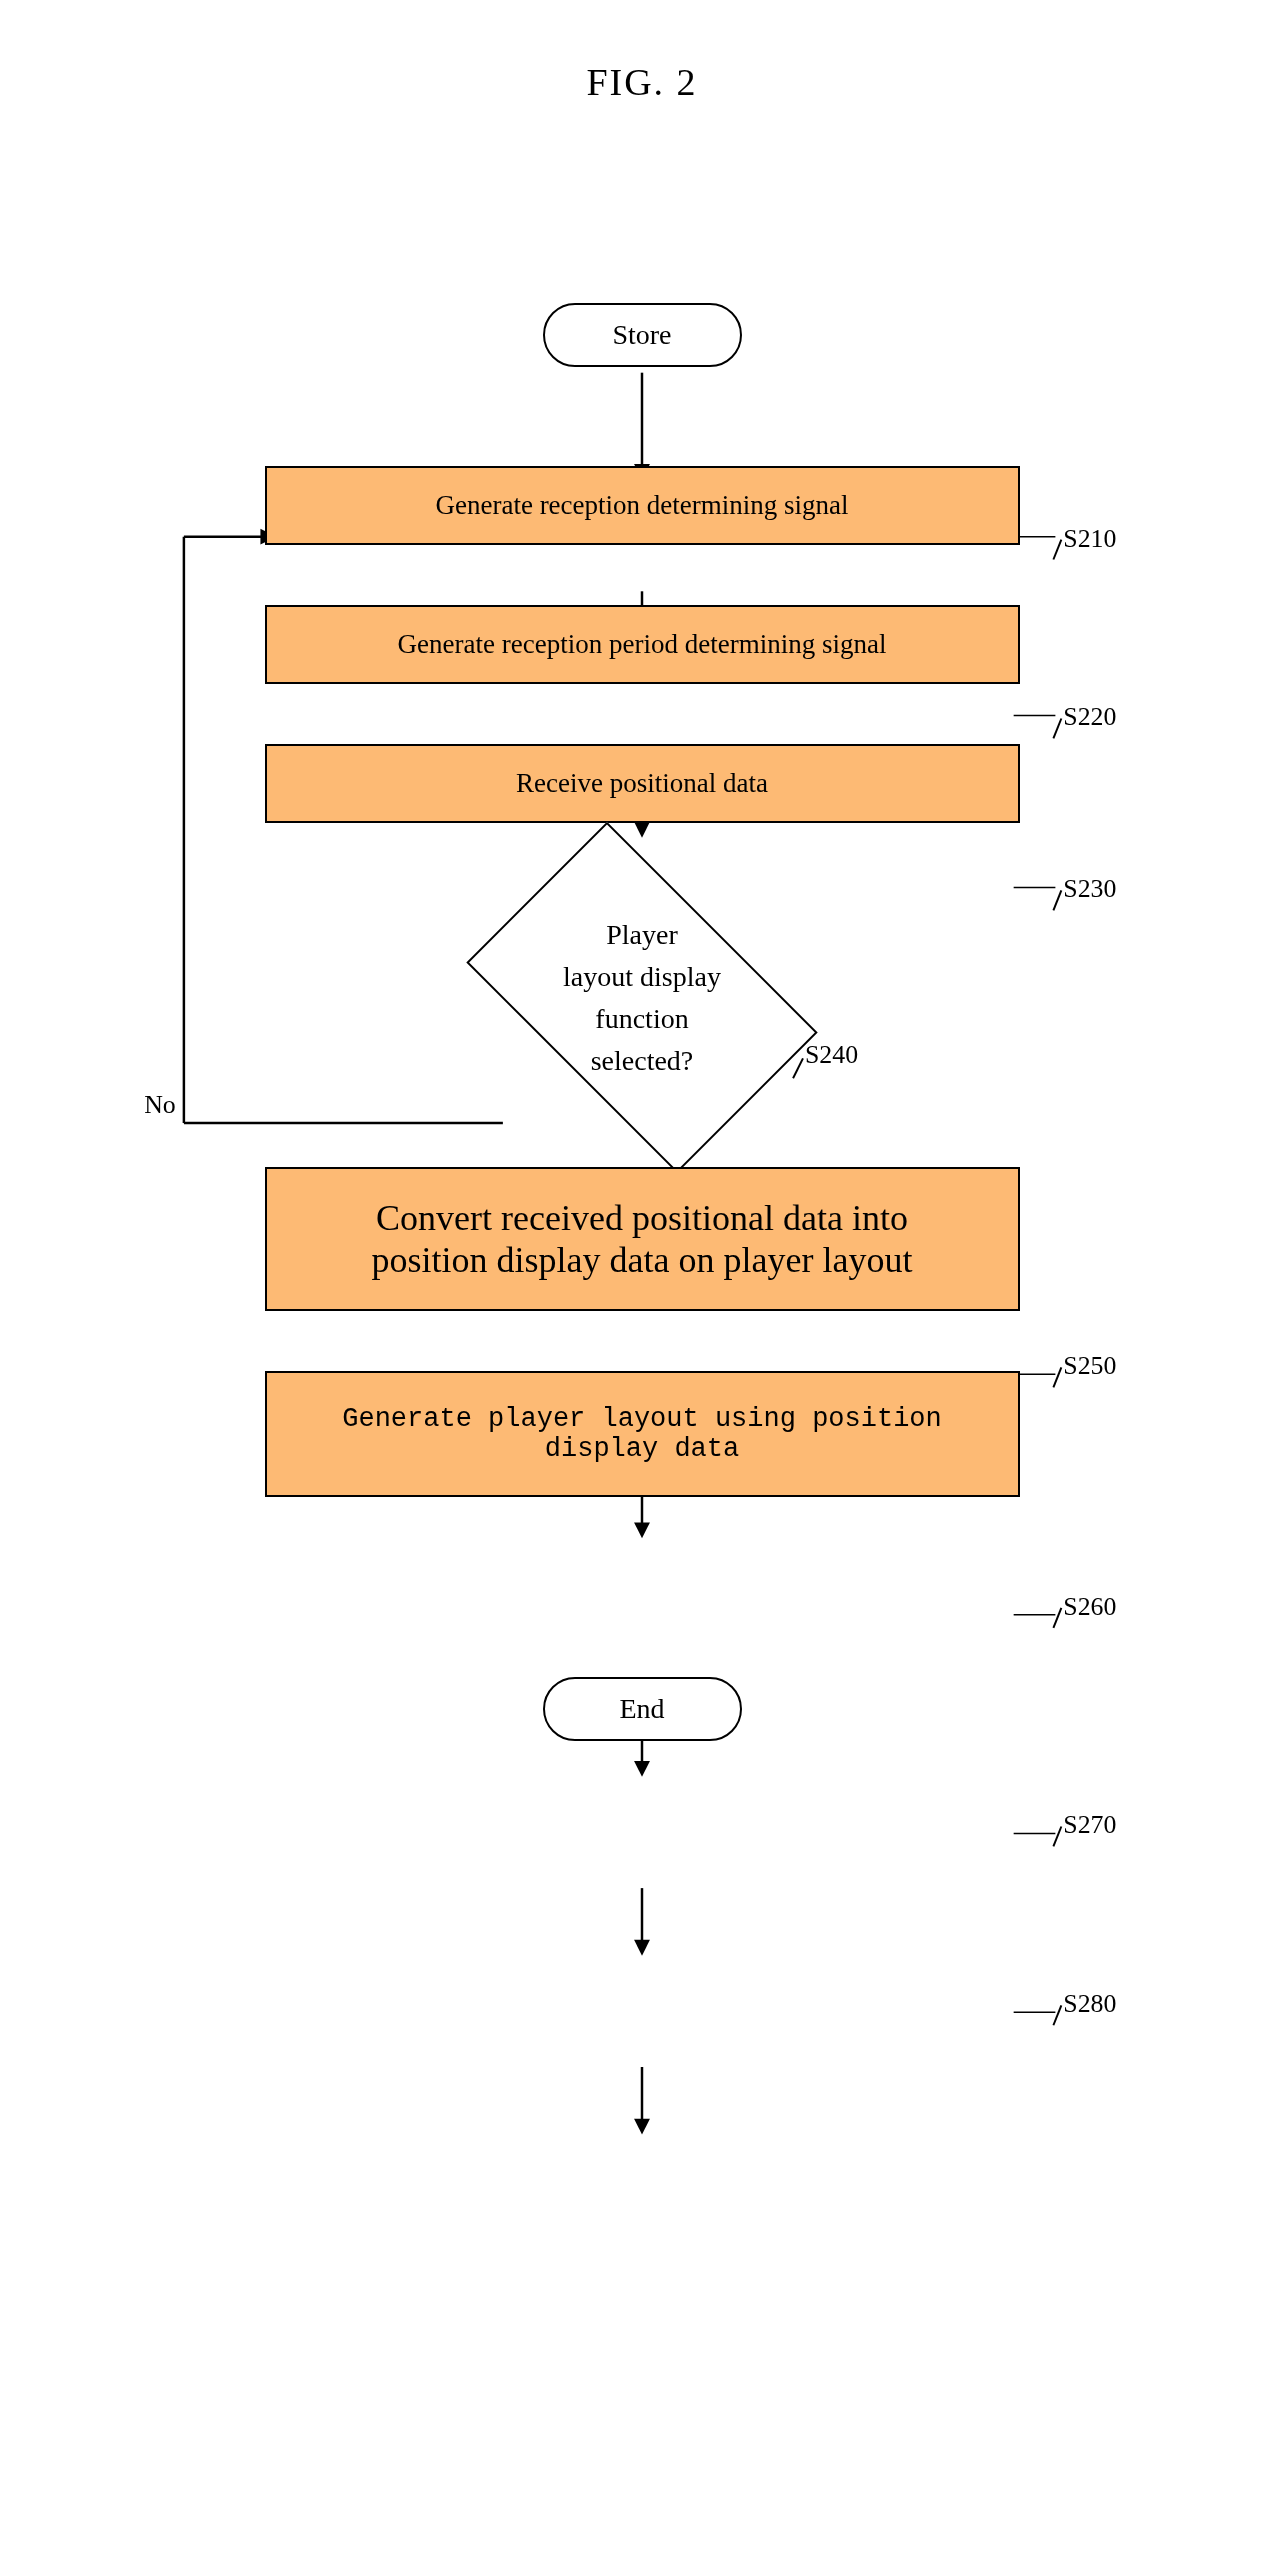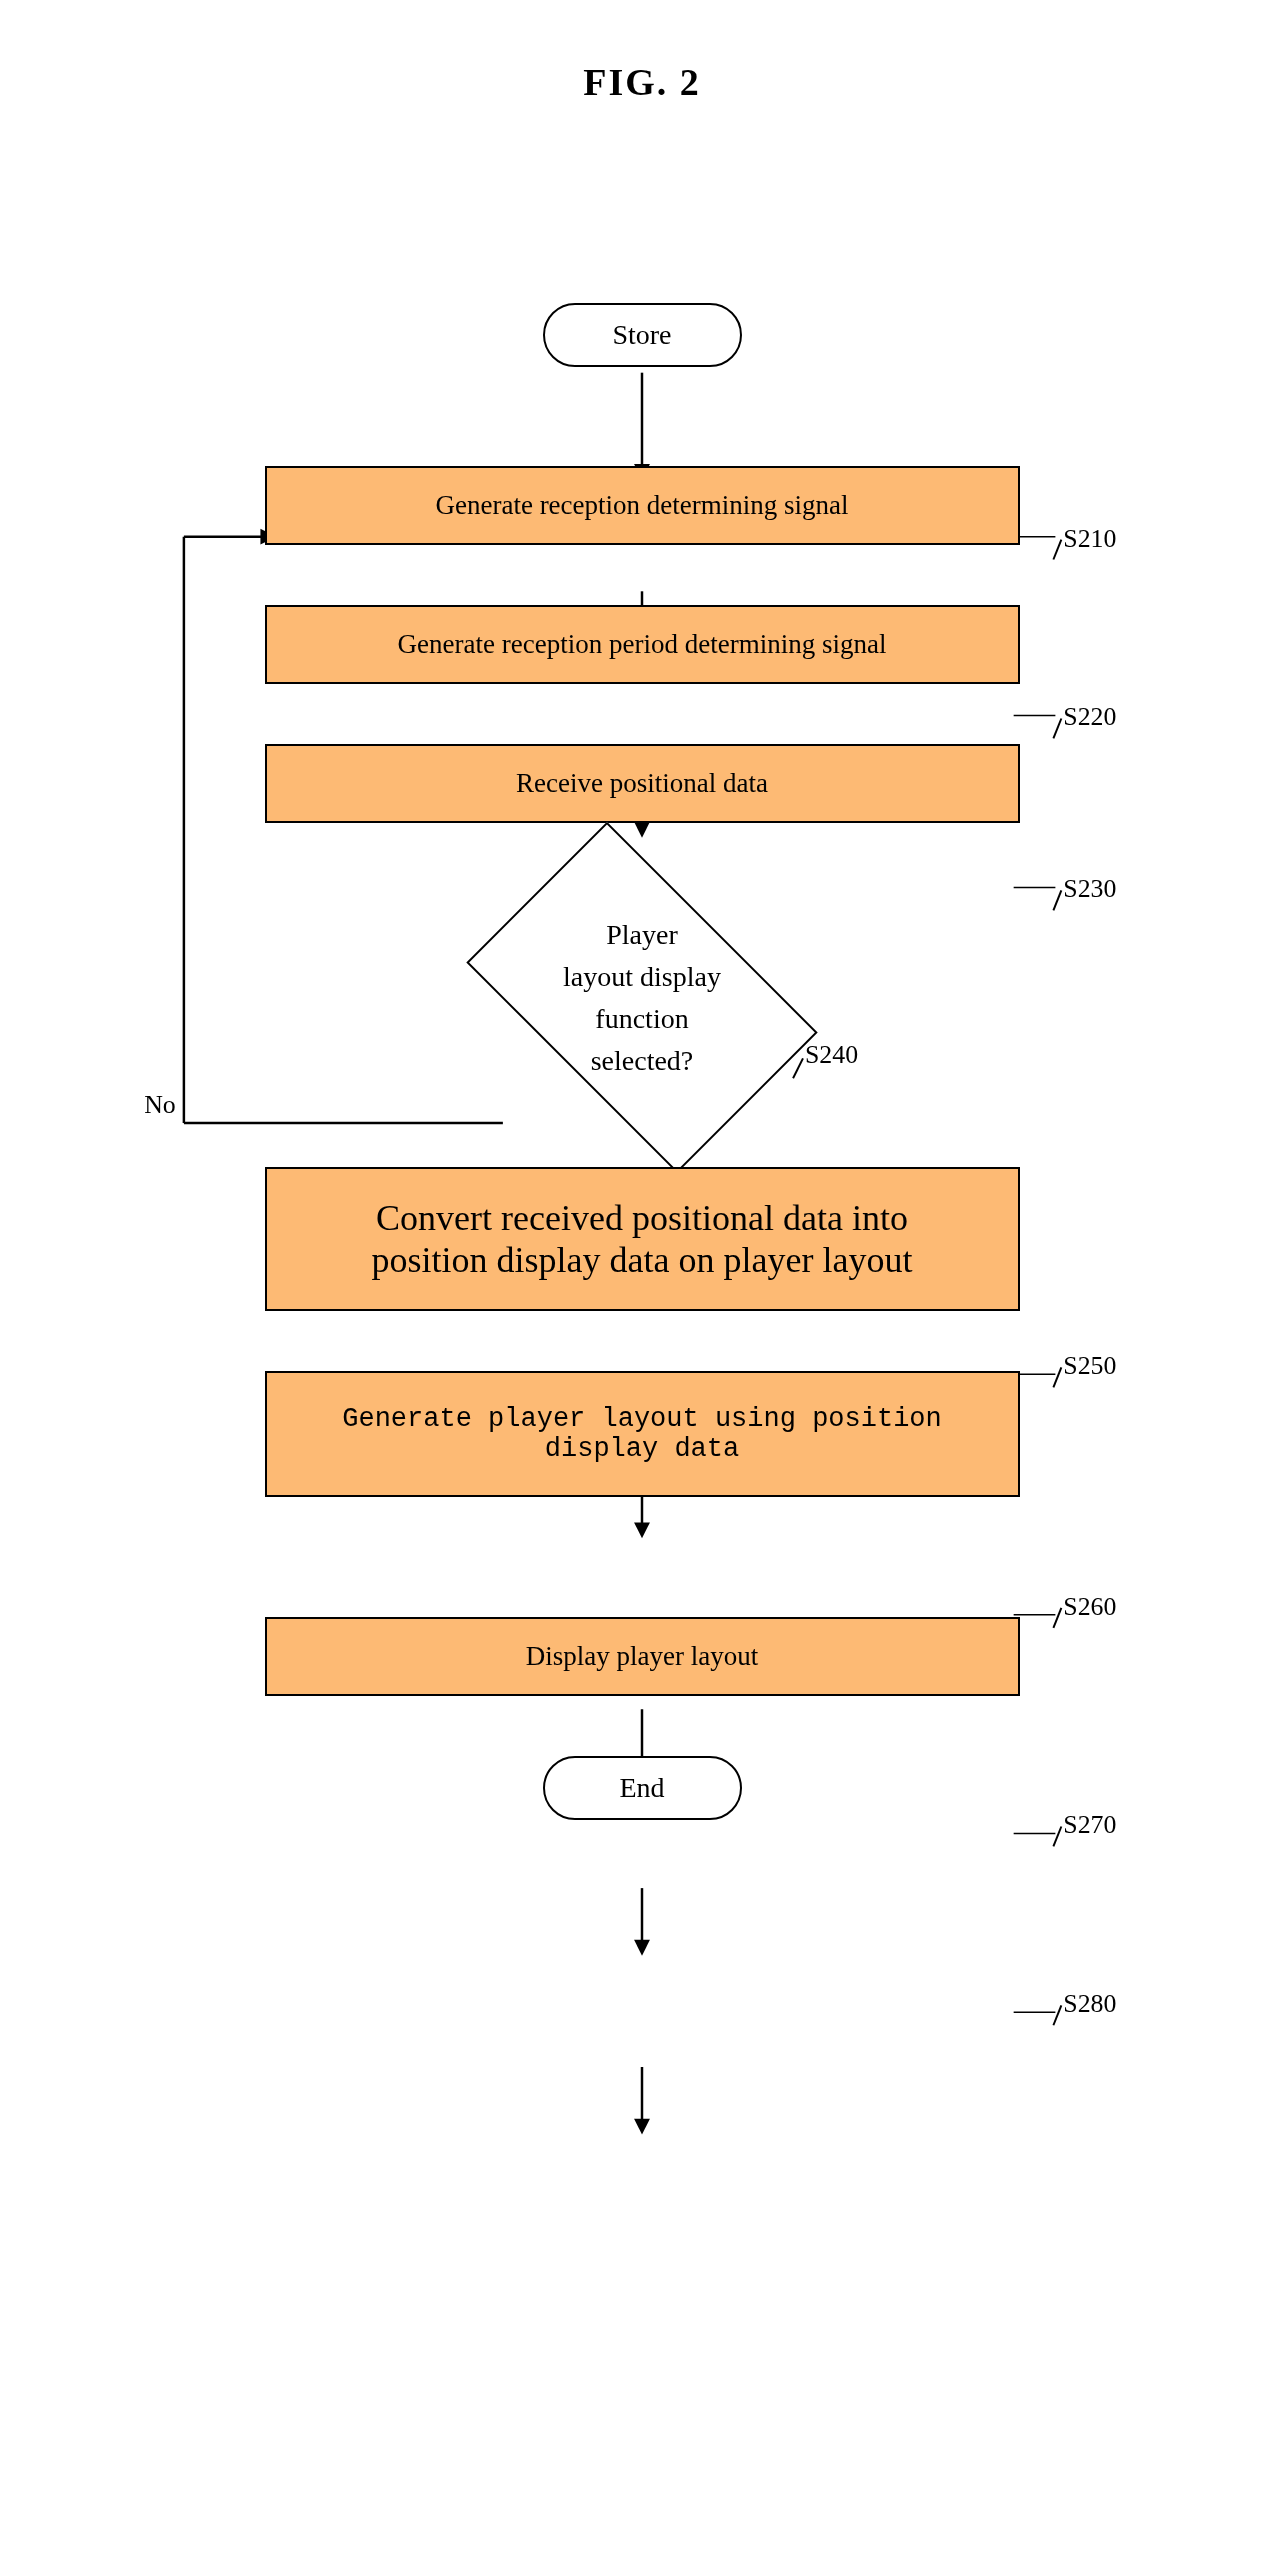--- a/index.html
+++ b/index.html
@@ -8,21 +8,21 @@
       font-family: 'Times New Roman', Times, serif;
       width: 1284px;
       min-height: 2576px;
       position: relative;
       overflow-x: hidden;
     }
 
     .page-title {
       text-align: center;
       font-size: 38px;
-      font-weight: bold;
+      font-weight: normal;
       padding-top: 60px;
       padding-bottom: 60px;
       letter-spacing: 2px;
     }
 
     .flowchart-container {
       display: flex;
       flex-direction: column;
       align-items: center;
       position: relative;
@@ -189,23 +189,20 @@
       <span style="white-space:pre-line; font-size:27px;">Generate player layout using position
 display data</span>
     </div>
   </div>
 
   <div style="height: 60px;"></div>
 
 
   <div style="height: 60px;"></div>
 
-  <div style="position:relative; z-index:1;">
-    <div class="process">Display player layout</div>
-  </div>
 
   <div style="height: 60px;"></div>
 
   <div style="position:relative; z-index:1;">
     <div class="terminal">End</div>
   </div>
 
   <div style="height: 99px;"></div>
 </div>
 

